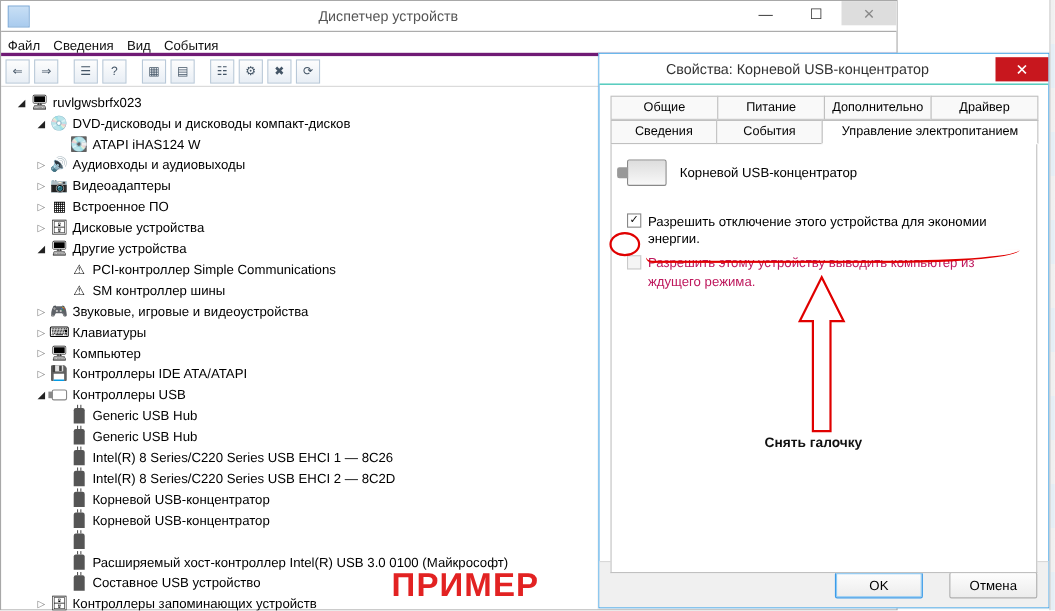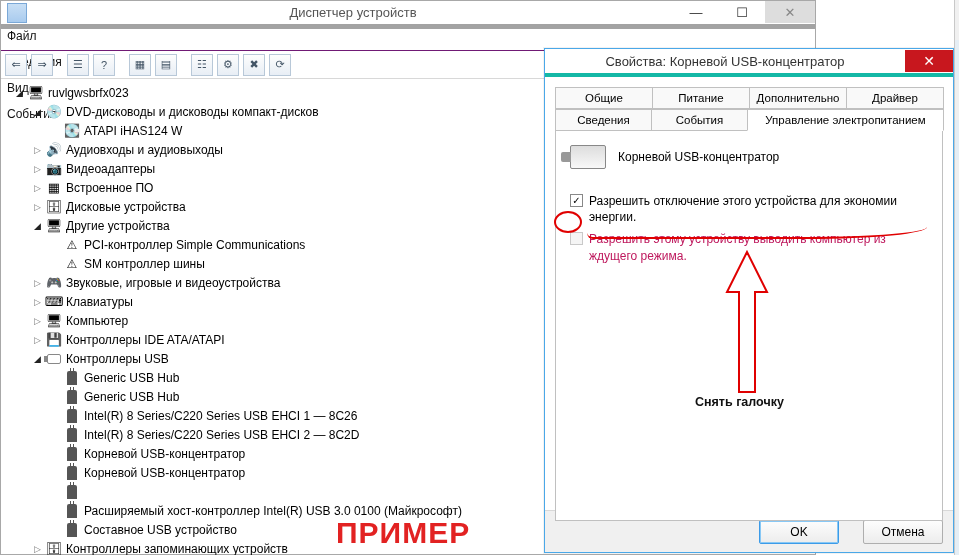--- a/index.html
+++ b/index.html
@@ -22,21 +22,21 @@
     width: 816px;
     height: 555px;
     background: #fff;
     border: 1px solid #a8a8a8;
   }
   .dm-titlebar {
     height: 28px;
     display: flex;
     align-items: center;
     background: #fff;
-    border-bottom: 5px solid #a3a3a3;
+    border-bottom: 1px solid #a3a3a3;
   }
   .dm-titlebar .sysicon {
     width: 20px; height: 20px; margin: 0 6px;
     background: linear-gradient(#c8dff5,#a9cbee);
     border: 1px solid #7aa8d7;
   }
   .dm-title {
     flex: 1;
     text-align: center;
     font-size: 13px;
@@ -52,26 +52,25 @@
     font-family: Arial, sans-serif;
     font-size: 13px;
     color: #333;
     background: #fff;
   }
   .win-btn.close-dim { background: #ddd; color: #888; width: 50px; }
 
   .dm-menubar {
     height: 22px;
     display: flex;
-    align-items: flex-start;
+    align-items: flex-end;
     padding: 0 6px;
     gap: 12px;
-    border-bottom: 1px solid #701a75;
+    border-bottom: 3px solid #701a75;
     color: #111;
-    flex-direction: column;
   }
   .dm-toolbar {
     height: 28px;
     display: flex;
     align-items: center;
     padding: 0 4px;
     gap: 4px;
     border-bottom: 1px solid #d8d8d8;
   }
   .tb-btn {
@@ -138,21 +137,21 @@
     height: 505px;
     background: #fff;
     border: 1px solid #4aa8e8;
     box-shadow: 0 0 0 1px rgba(0,0,0,0.05);
   }
   .props-titlebar {
     height: 28px;
     background: #fff;
     display: flex;
     align-items: center;
-    border-bottom: 4px solid #14b8a6;
+    border-bottom: 1px solid #14b8a6;
   }
   .props-title {
     flex: 1;
     text-align: center;
     font-size: 13px;
     color: #333;
   }
   .props-close {
     width: 48px; height: 22px;
     background: #c8171e;
@@ -269,21 +268,21 @@
   .arrow-svg {
     position: absolute;
     left: 172px;
     top: 170px;
     pointer-events: none;
     z-index: 5;
   }
 
   .example-label {
     position: absolute;
-    left: 336px; top: 516px;
+    left: 356px; top: 516px;
     font-family: Arial, sans-serif;
     font-size: 30px;
     font-weight: 700;
     color: #e22222;
     letter-spacing: 1px;
     z-index: 10;
     text-align: center;
   }
 
   

